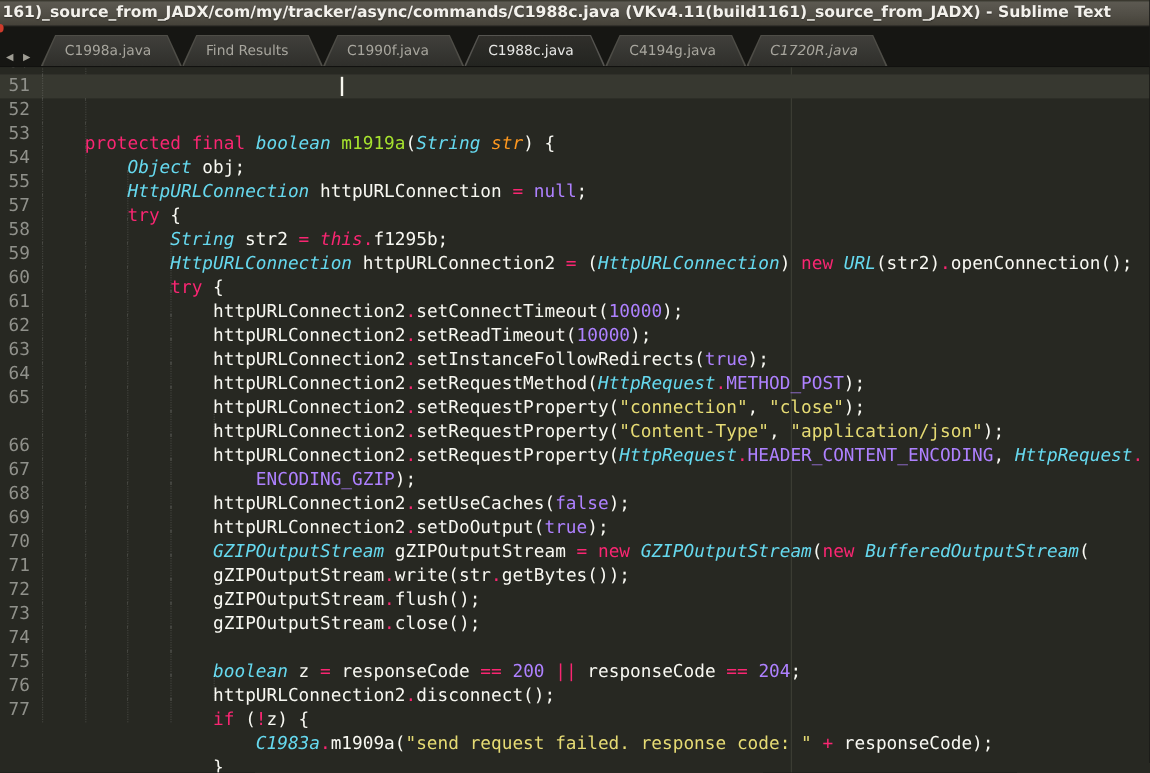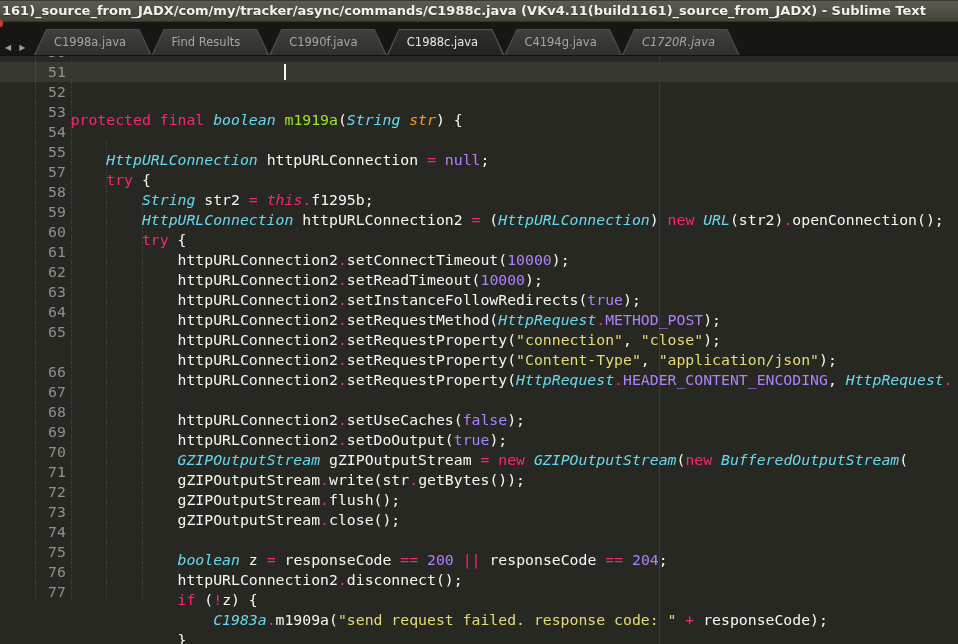--- a/index.html
+++ b/index.html
@@ -51,22 +51,22 @@
   .editor {
     position:absolute; top:56px; left:0; right:0; bottom:0; overflow:hidden;
     background:var(--bg,#272822);
     font-family:"DejaVu Sans Mono", monospace; font-size:14.8px;
   }
   .ruler { position:absolute; top:0; bottom:0; left:calc(35px + 70ch); width:1px; background:var(--ruler,#3b3c33); }
   .lines { position:relative; margin-top:-14px; }
   .row { position:relative; height:20px; }
   .row.hl { background:var(--hlline,#373830); }
   .num {
-    position:absolute; left:0; top:0; width:25px; 
-    color:var(--lineno,#90918b); line-height:20px; cursor:default;padding-left:48px;
+    position:absolute; left:0; top:0; width:25px; text-align:right;
+    color:var(--lineno,#90918b); line-height:20px; cursor:default;
   }
   .code { position:absolute; left:35px; top:0; white-space:pre; line-height:20px; color:var(--fg,#f8f8f2);margin-top:48px; }
   .guide { position:absolute; top:0; height:20px; width:0; border-left:1px dotted rgba(255,255,255,0.12); }
   .caret { position:absolute; top:2px; width:2px; height:16px; background:var(--caret,#f8f8f0); }
   .kw  { color:var(--kw,#f92672); }
   .kwi { color:var(--kw,#f92672); font-style:italic; }
   .ty  { color:var(--ty,#66d9ef); font-style:italic; }
   .fn  { color:var(--fn,#a6e22e); }
   .pr  { color:var(--pr,#fd971f); font-style:italic; }
   .nu  { color:var(--nu,#ae81ff); }
@@ -131,20 +131,21 @@
         <div class="row hl">
           <span class="guide" style="left: calc(0ch + 35px);"></span>
           <span class="num">51</span>
           <span class="code"><span class="ws">    </span><span class="kw">protected final </span><span class="ty">boolean </span><span class="fn">m1919a</span><span class="pl">(</span><span class="ty">String </span><span class="pr">str</span><span class="pl">) {</span></span>
           <span class="caret" style="left: calc(28ch + 35px);"></span>
         </div>
         <div class="row">
           <span class="guide" style="left: calc(0ch + 35px);"></span>
           <span class="guide" style="left: calc(4ch + 35px);"></span>
           <span class="num">52</span>
+          <span class="code"><span class="ws">        </span><span class="ty">Object </span><span class="pl">obj;</span></span>
         </div>
         <div class="row">
           <span class="guide" style="left: calc(0ch + 35px);"></span>
           <span class="guide" style="left: calc(4ch + 35px);"></span>
           <span class="num">53</span>
           <span class="code"><span class="ws">        </span><span class="ty">HttpURLConnection </span><span class="pl">httpURLConnection </span><span class="kw">=</span><span class="pl"> </span><span class="nu">null</span><span class="pl">;</span></span>
         </div>
         <div class="row">
           <span class="guide" style="left: calc(0ch + 35px);"></span>
           <span class="guide" style="left: calc(4ch + 35px);"></span>
@@ -228,20 +229,21 @@
           <span class="num">65</span>
           <span class="code"><span class="ws">                </span><span class="pl">httpURLConnection2</span><span class="kw">.</span><span class="pl">setRequestProperty(</span><span class="ty">HttpRequest</span><span class="kw">.</span><span class="nu">HEADER_CONTENT_ENCODING</span><span class="pl">, </span><span class="ty">HttpRequest</span><span class="kw">.</span></span>
         </div>
         <div class="row">
           <span class="guide" style="left: calc(0ch + 35px);"></span>
           <span class="guide" style="left: calc(4ch + 35px);"></span>
           <span class="guide" style="left: calc(8ch + 35px);"></span>
           <span class="guide" style="left: calc(12ch + 35px);"></span>
           <span class="guide" style="left: calc(16ch + 35px);"></span>
           <span class="num"></span>
+          <span class="code"><span class="ws">                    </span><span class="nu">ENCODING_GZIP</span><span class="pl">);</span></span>
         </div>
         <div class="row">
           <span class="guide" style="left: calc(0ch + 35px);"></span>
           <span class="guide" style="left: calc(4ch + 35px);"></span>
           <span class="guide" style="left: calc(8ch + 35px);"></span>
           <span class="guide" style="left: calc(12ch + 35px);"></span>
           <span class="num">66</span>
           <span class="code"><span class="ws">                </span><span class="pl">httpURLConnection2</span><span class="kw">.</span><span class="pl">setUseCaches(</span><span class="nu">false</span><span class="pl">);</span></span>
         </div>
         <div class="row">

